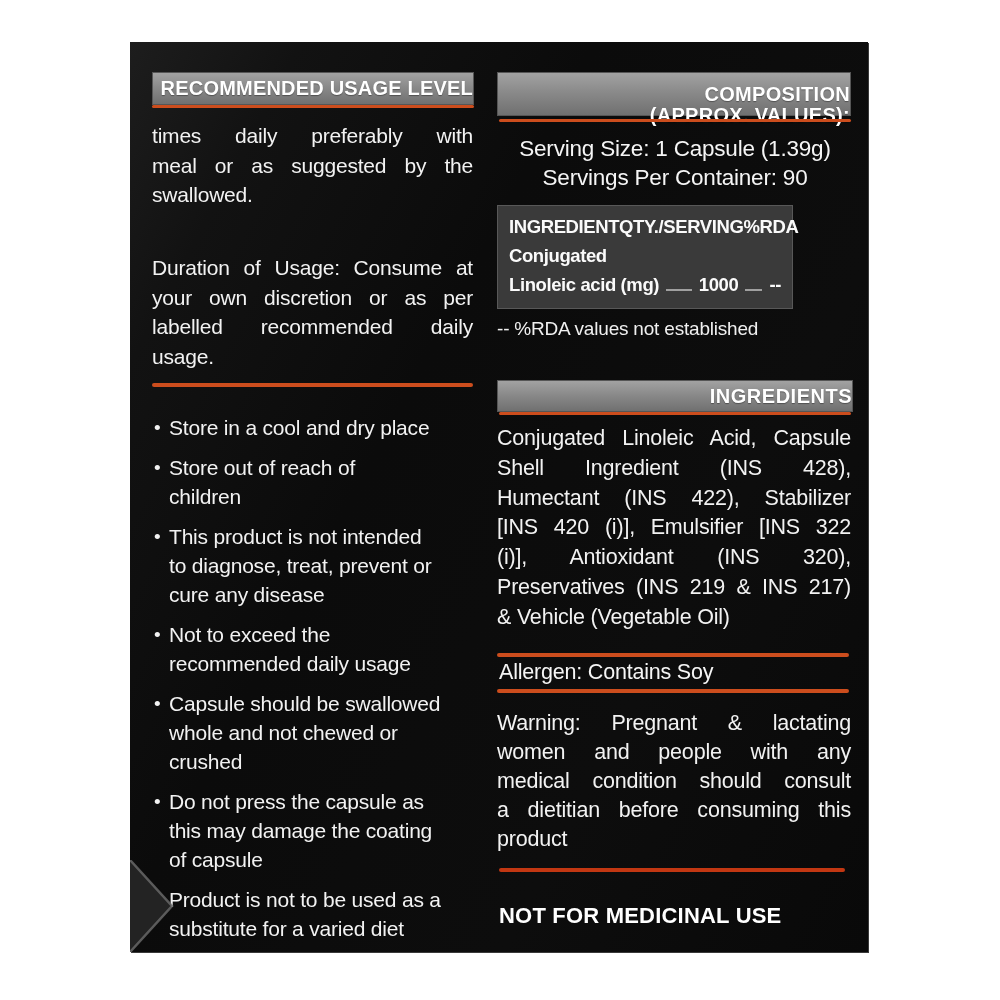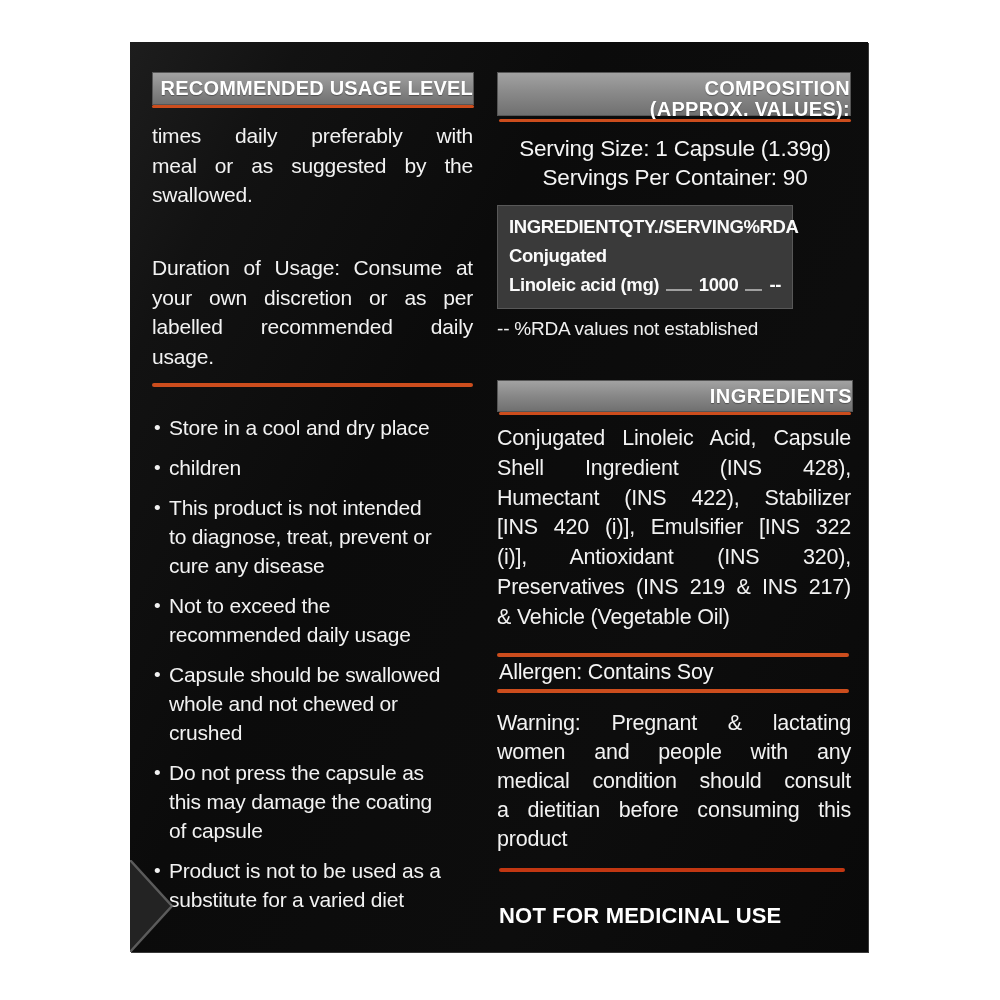--- a/index.html
+++ b/index.html
@@ -28,21 +28,21 @@
   .bar-underline{height:3px;background:var(--accent-orange,#cc4d1d);border-radius:2px;}
 
   .bar-left{
     position:absolute;left:0;top:30px;width:320px;height:31px;
     font-size:20px;line-height:31px;letter-spacing:0.2px;
   }
   .bar-left-under{position:absolute;left:0;top:63px;width:322px;}
 
   .bar-comp{
     position:absolute;left:0;top:30px;width:354px;height:44px;
-    font-size:20px;line-height:21px;padding-top:5px;box-sizing:border-box;letter-spacing:0.3px;
+    font-size:20px;line-height:21px;padding-top:11px;box-sizing:border-box;letter-spacing:0.3px;
   }
   .bar-comp-under{position:absolute;left:2px;top:77px;width:352px;}
 
   .bar-ingr{
     position:absolute;left:0;top:338px;width:354px;height:30px;
     font-size:20px;line-height:30px;letter-spacing:0.5px;
   }
   .bar-ingr-under{position:absolute;left:2px;top:370px;width:352px;}
 
   .para{font-size:21px;line-height:29.5px;color:#f2f2f2;}
@@ -114,20 +114,21 @@
 
     <div class="divider"></div>
 
     <div class="bullets">
         <div class="bullet">
           <span class="dot">•</span>
           <div>Store in a cool and dry place</div>
         </div>
         <div class="bullet">
           <span class="dot">•</span>
+          <div>Store out of reach of</div>
           <div>children</div>
         </div>
         <div class="bullet">
           <span class="dot">•</span>
           <div>This product is not intended</div>
           <div>to diagnose, treat, prevent or</div>
           <div>cure any disease</div>
         </div>
         <div class="bullet">
           <span class="dot">•</span>

